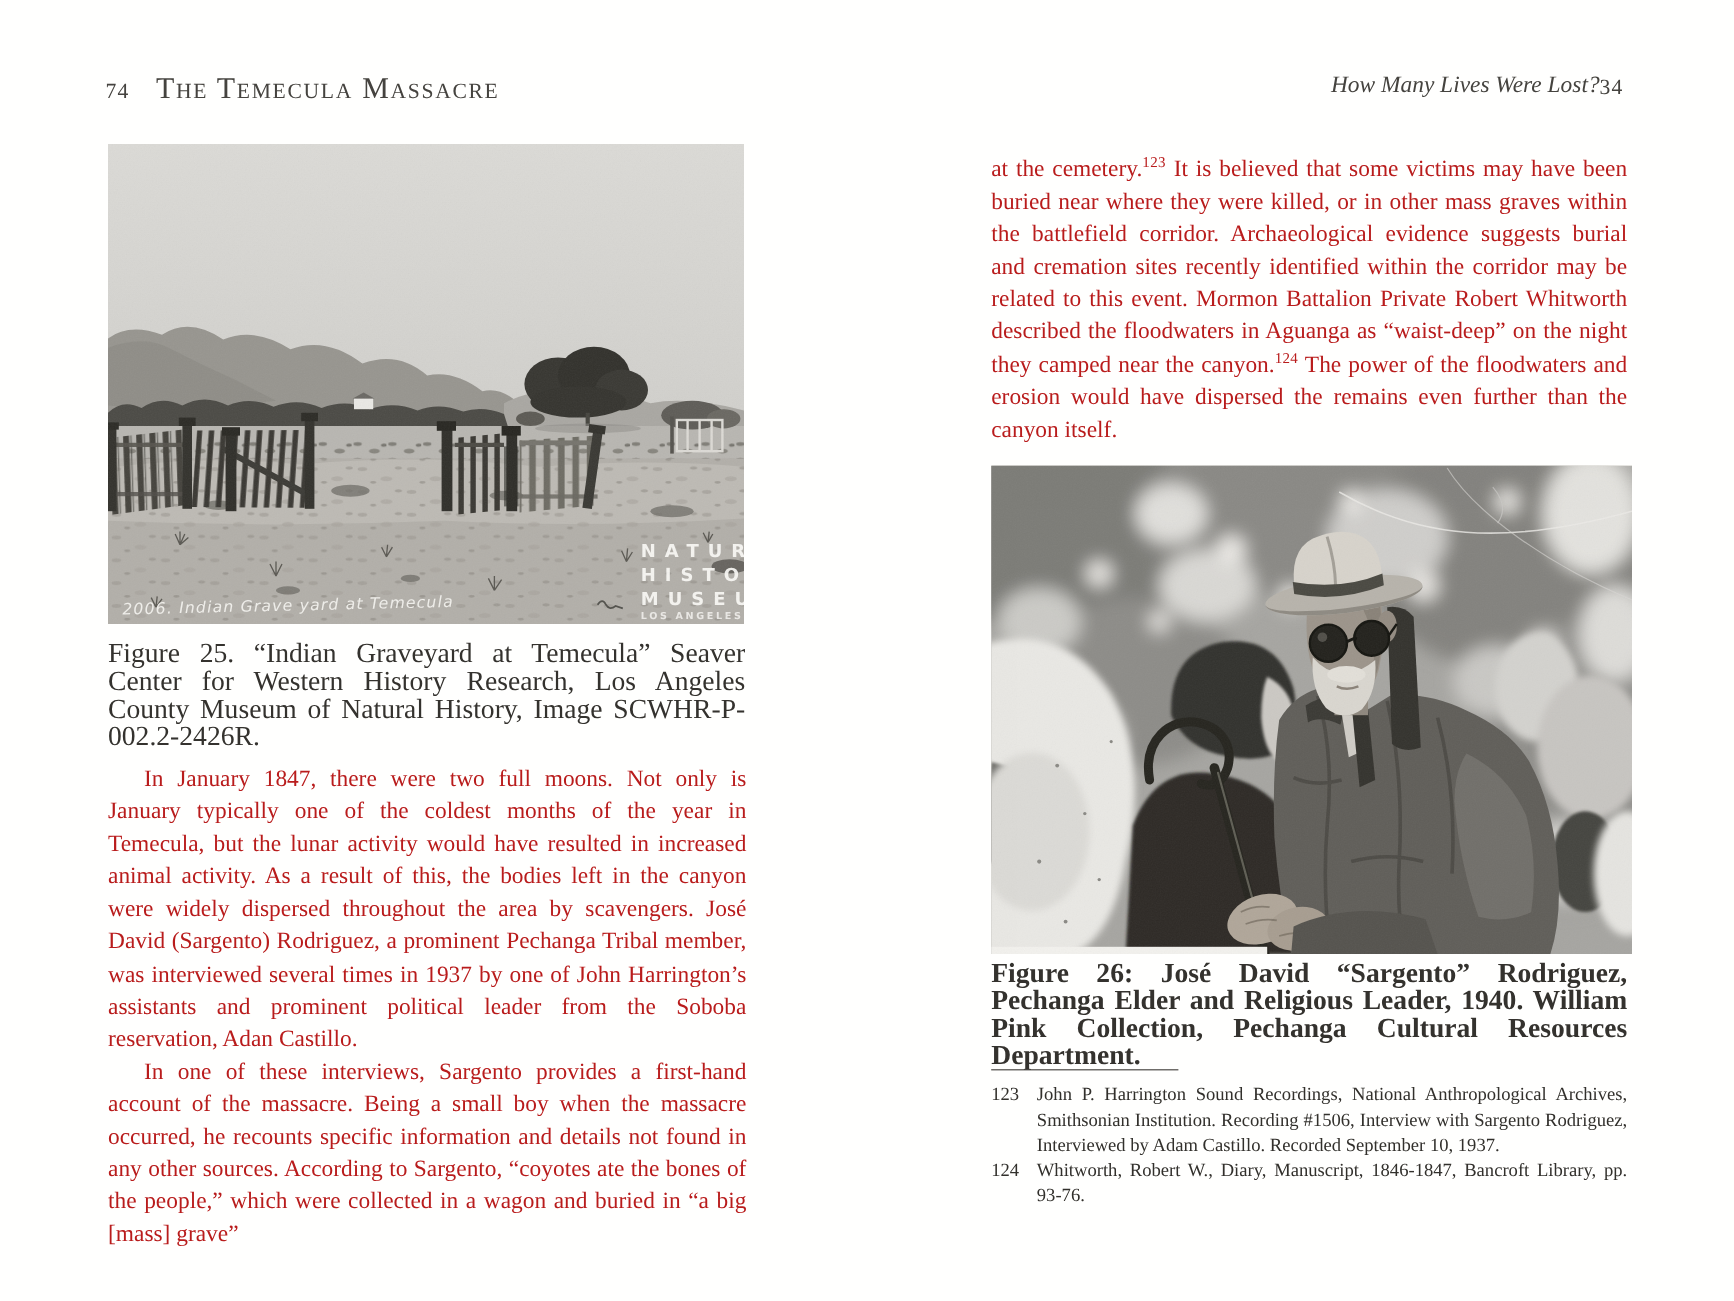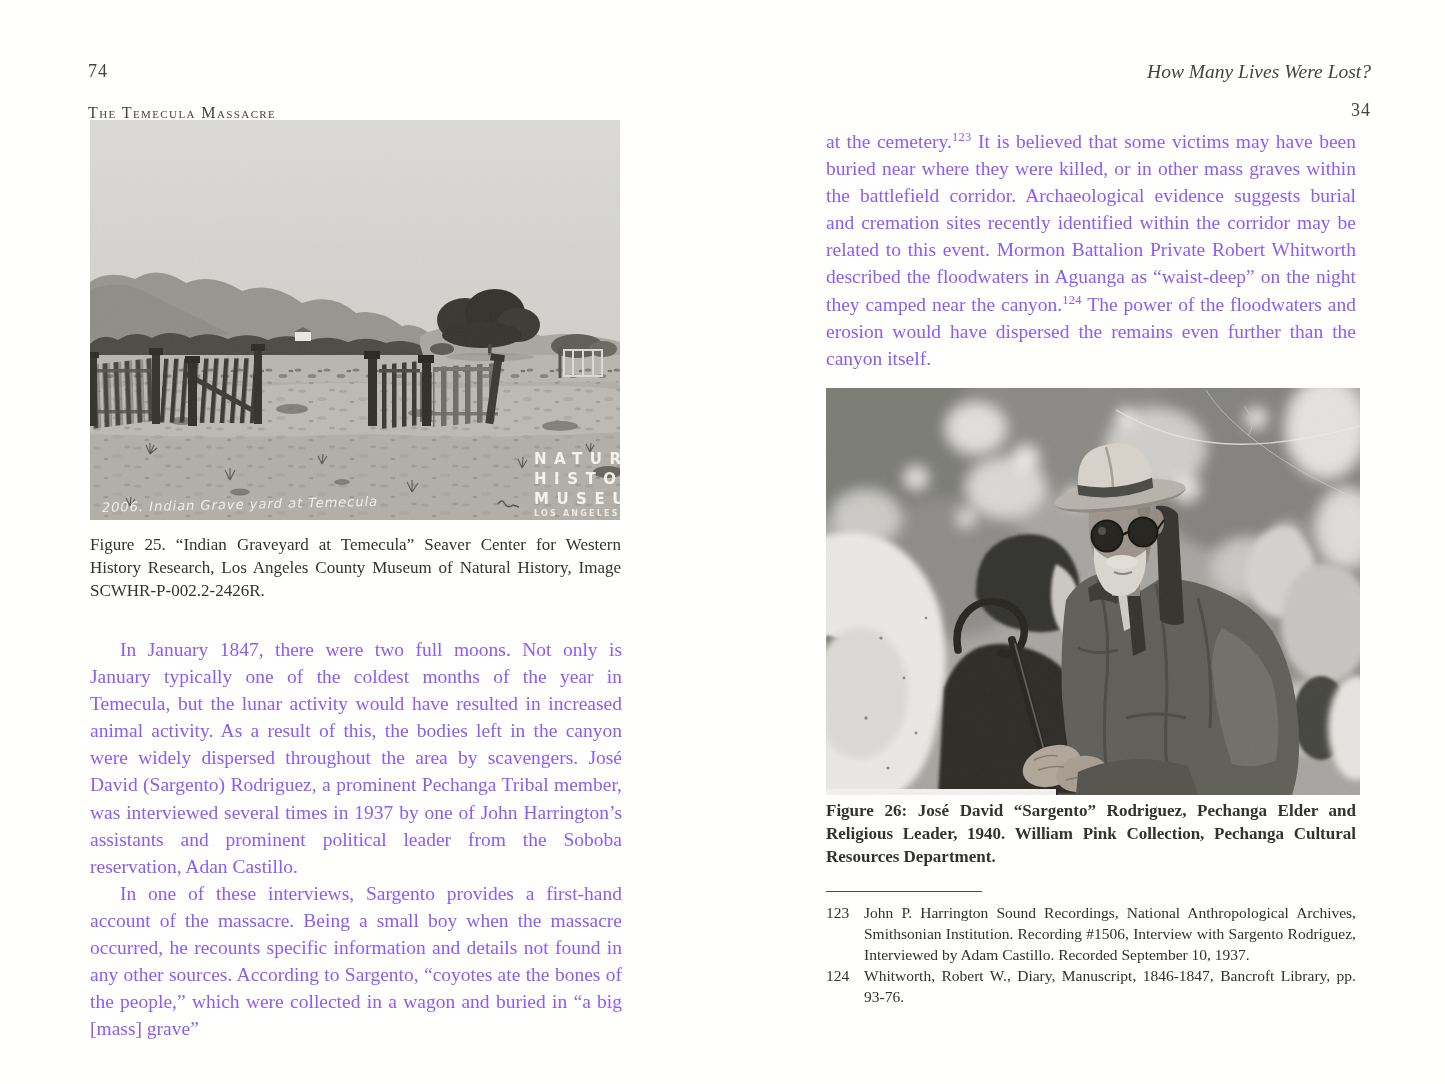--- a/index.html
+++ b/index.html
@@ -4,41 +4,41 @@
 <style>
   html,body{margin:0;padding:0;}
   body{
     width:1445px;height:1084px;position:relative;overflow:hidden;
     background:#fffffe;color:#32302c;
     font-family:"Liberation Serif", serif;
   }
   .abs{position:absolute;}
 
   
-  .running-head{top:61px;font-size:18px;color:#45433f;white-space:nowrap;flex-direction:column;}
+  .running-head{top:61px;font-size:18px;color:#45433f;white-space:nowrap;}
   .rh-left{left:88px;display:flex;gap:22px;align-items:baseline;}
-  .rh-right{right:74px;display:flex;gap:17px;align-items:flex-end;}
+  .rh-right{right:92px;display:flex;align-items:flex-end;}
   .folio{letter-spacing:1px;}
-  .rh-title-caps{font-variant:small-caps;letter-spacing:1.4px;font-size:16px;}
+  .rh-title-caps{font-variant:small-caps;letter-spacing:1.4px;font-size:25px;}
   .rh-title-ital{font-style:italic;font-size:19.5px;}
 
   
   figure{margin:0;padding:0;}
   .photo{overflow:hidden;background:#cfcec9;}
   .photo svg{display:block;width:100%;height:100%;}
   .photo-left{left:90px;top:120px;width:530px;height:400px;}
   .photo-right{left:826px;top:388px;width:534px;height:407px;}
 
   
-  .caption{font-size:17px;line-height:23px;text-align:justify;color:#34322e;}
+  .caption{font-size:23px;line-height:23px;text-align:justify;color:#34322e;}
   .caption-left{left:90px;top:533px;width:531px;}
   .caption-right{left:826px;top:799px;width:530px;font-weight:bold;}
 
   
-  .body-text{font-size:19.5px;line-height:27.1px;text-align:justify;color:#8b5cf6;}
+  .body-text{font-size:19.5px;line-height:27.1px;text-align:justify;color:#b91c1c;}
   .body-left{left:90px;top:636px;width:532px;}
   .body-left p{margin:0;text-indent:30px;}
   .body-right{left:826px;top:128px;width:530px;}
   .body-right p{margin:0;}
   sup.fnref{font-size:12.5px;line-height:0;vertical-align:super;letter-spacing:.3px;}
 
   
   .footnotes{left:826px;top:891px;width:530px;font-size:15.5px;line-height:21px;color:#32302c;}
   .fn-rule{width:156px;border:0;border-top:1.6px solid #4c4a46;margin:0 0 10px 0;}
   .footnote{display:flex;}

